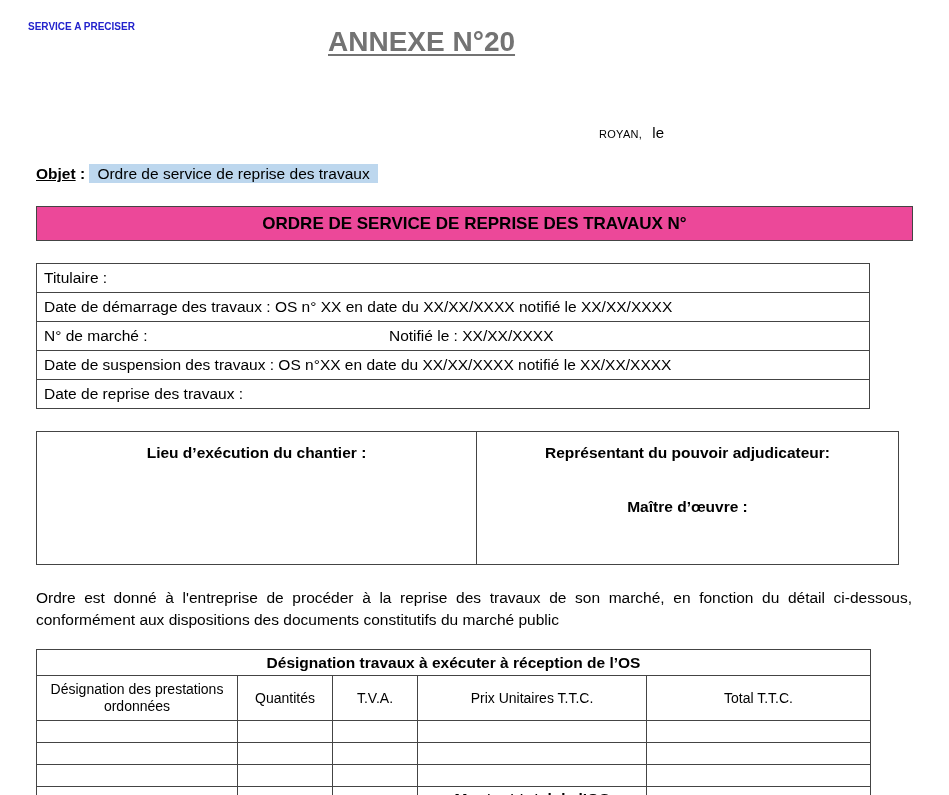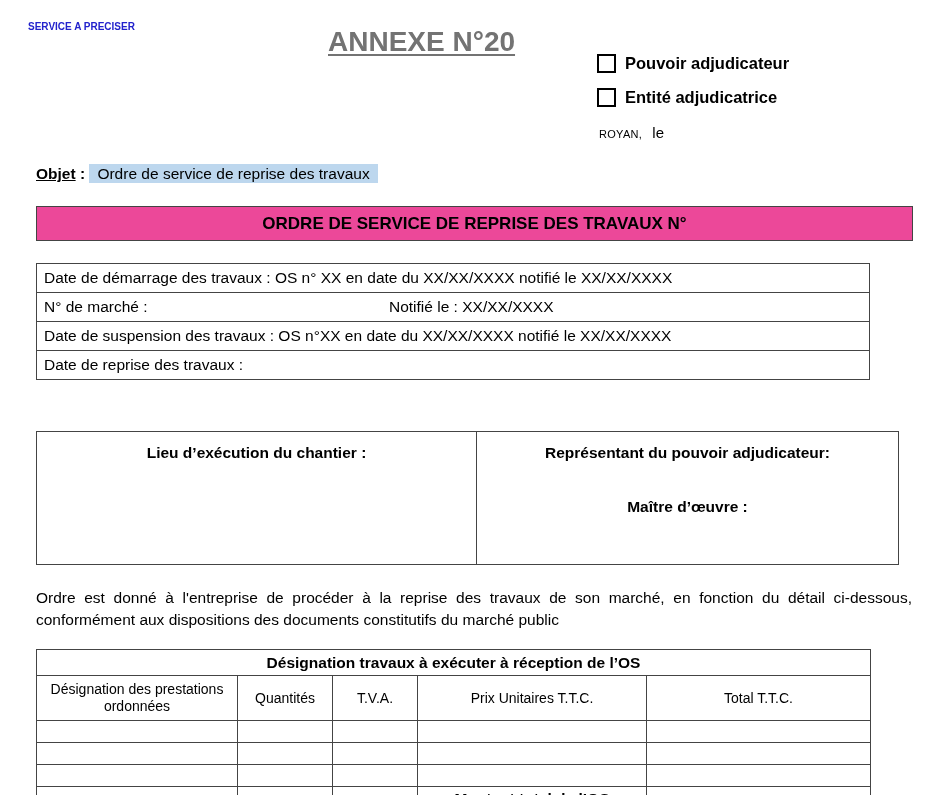--- a/index.html
+++ b/index.html
@@ -90,46 +90,39 @@
 </style>
 </head>
 <body>
 
 <div class="page">
 
   <div class="service-label">SERVICE A PRECISER</div>
 
   <div class="annexe-title">ANNEXE N°20</div>
 
-  <div class="cb-block">
-    <div class="cb-row">
-      <span class="cb-box"></span>
-      <span class="cb-label">Pouvoir adjudicateur</span>
-    </div>
-    <div class="cb-row">
-      <span class="cb-box"></span>
-      <span class="cb-label">Entité adjudicatrice</span>
-    </div>
-  </div>
 
   <div class="place-line">
     <span class="place-city">ROYAN,</span>
     <span class="place-le">le</span>
   </div>
 
   <div class="objet-line">
     <span class="objet-label">Objet</span><span class="objet-sep"> : </span><span class="objet-value">Ordre de service de reprise des travaux</span>
   </div>
 
   <div class="order-title-box">
     <span>ORDRE DE SERVICE DE REPRISE DES TRAVAUX N°</span>
   </div>
 
   <table class="details-table">
     <tbody>
+        <tr>
+      <td>Titulaire :</td>
+    </tr>
     <tr>
       <td>Date de démarrage des travaux : OS n° XX en date du XX/XX/XXXX notifié le XX/XX/XXXX</td>
     </tr>
     <tr>
       <td>
         <span>N° de marché :</span>
         <span class="notifie-span">Notifié le : XX/XX/XXXX</span>
       </td>
     </tr>
     <tr>

